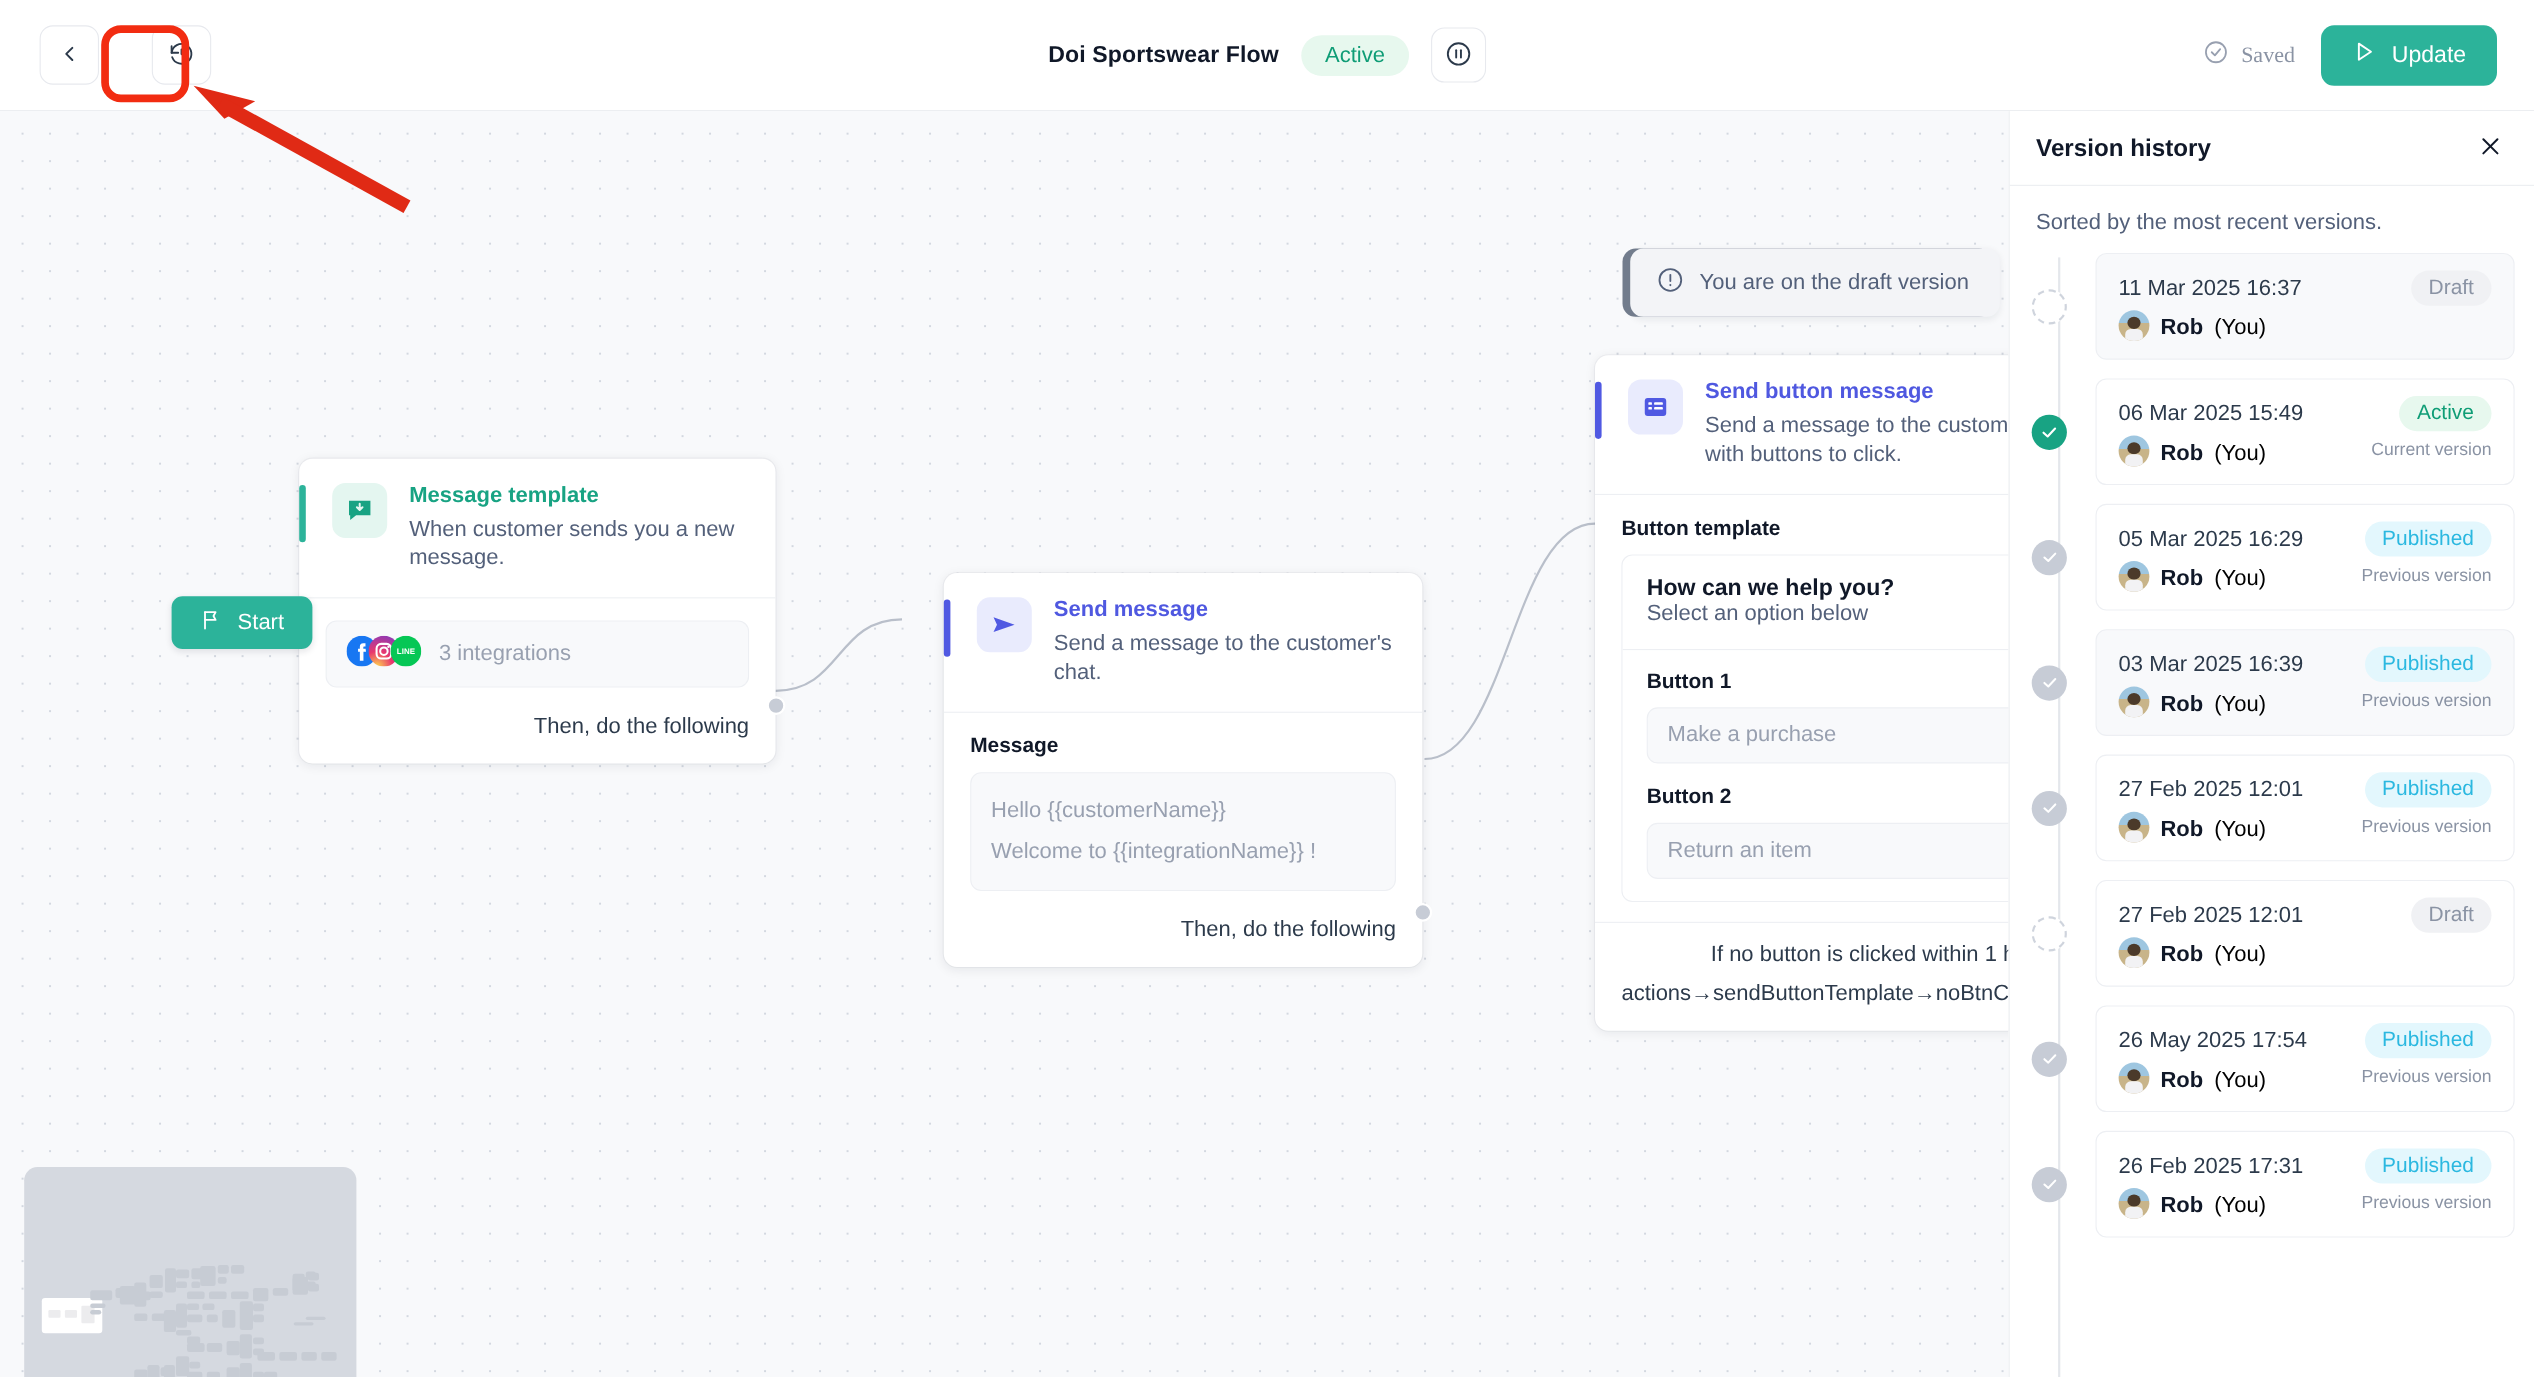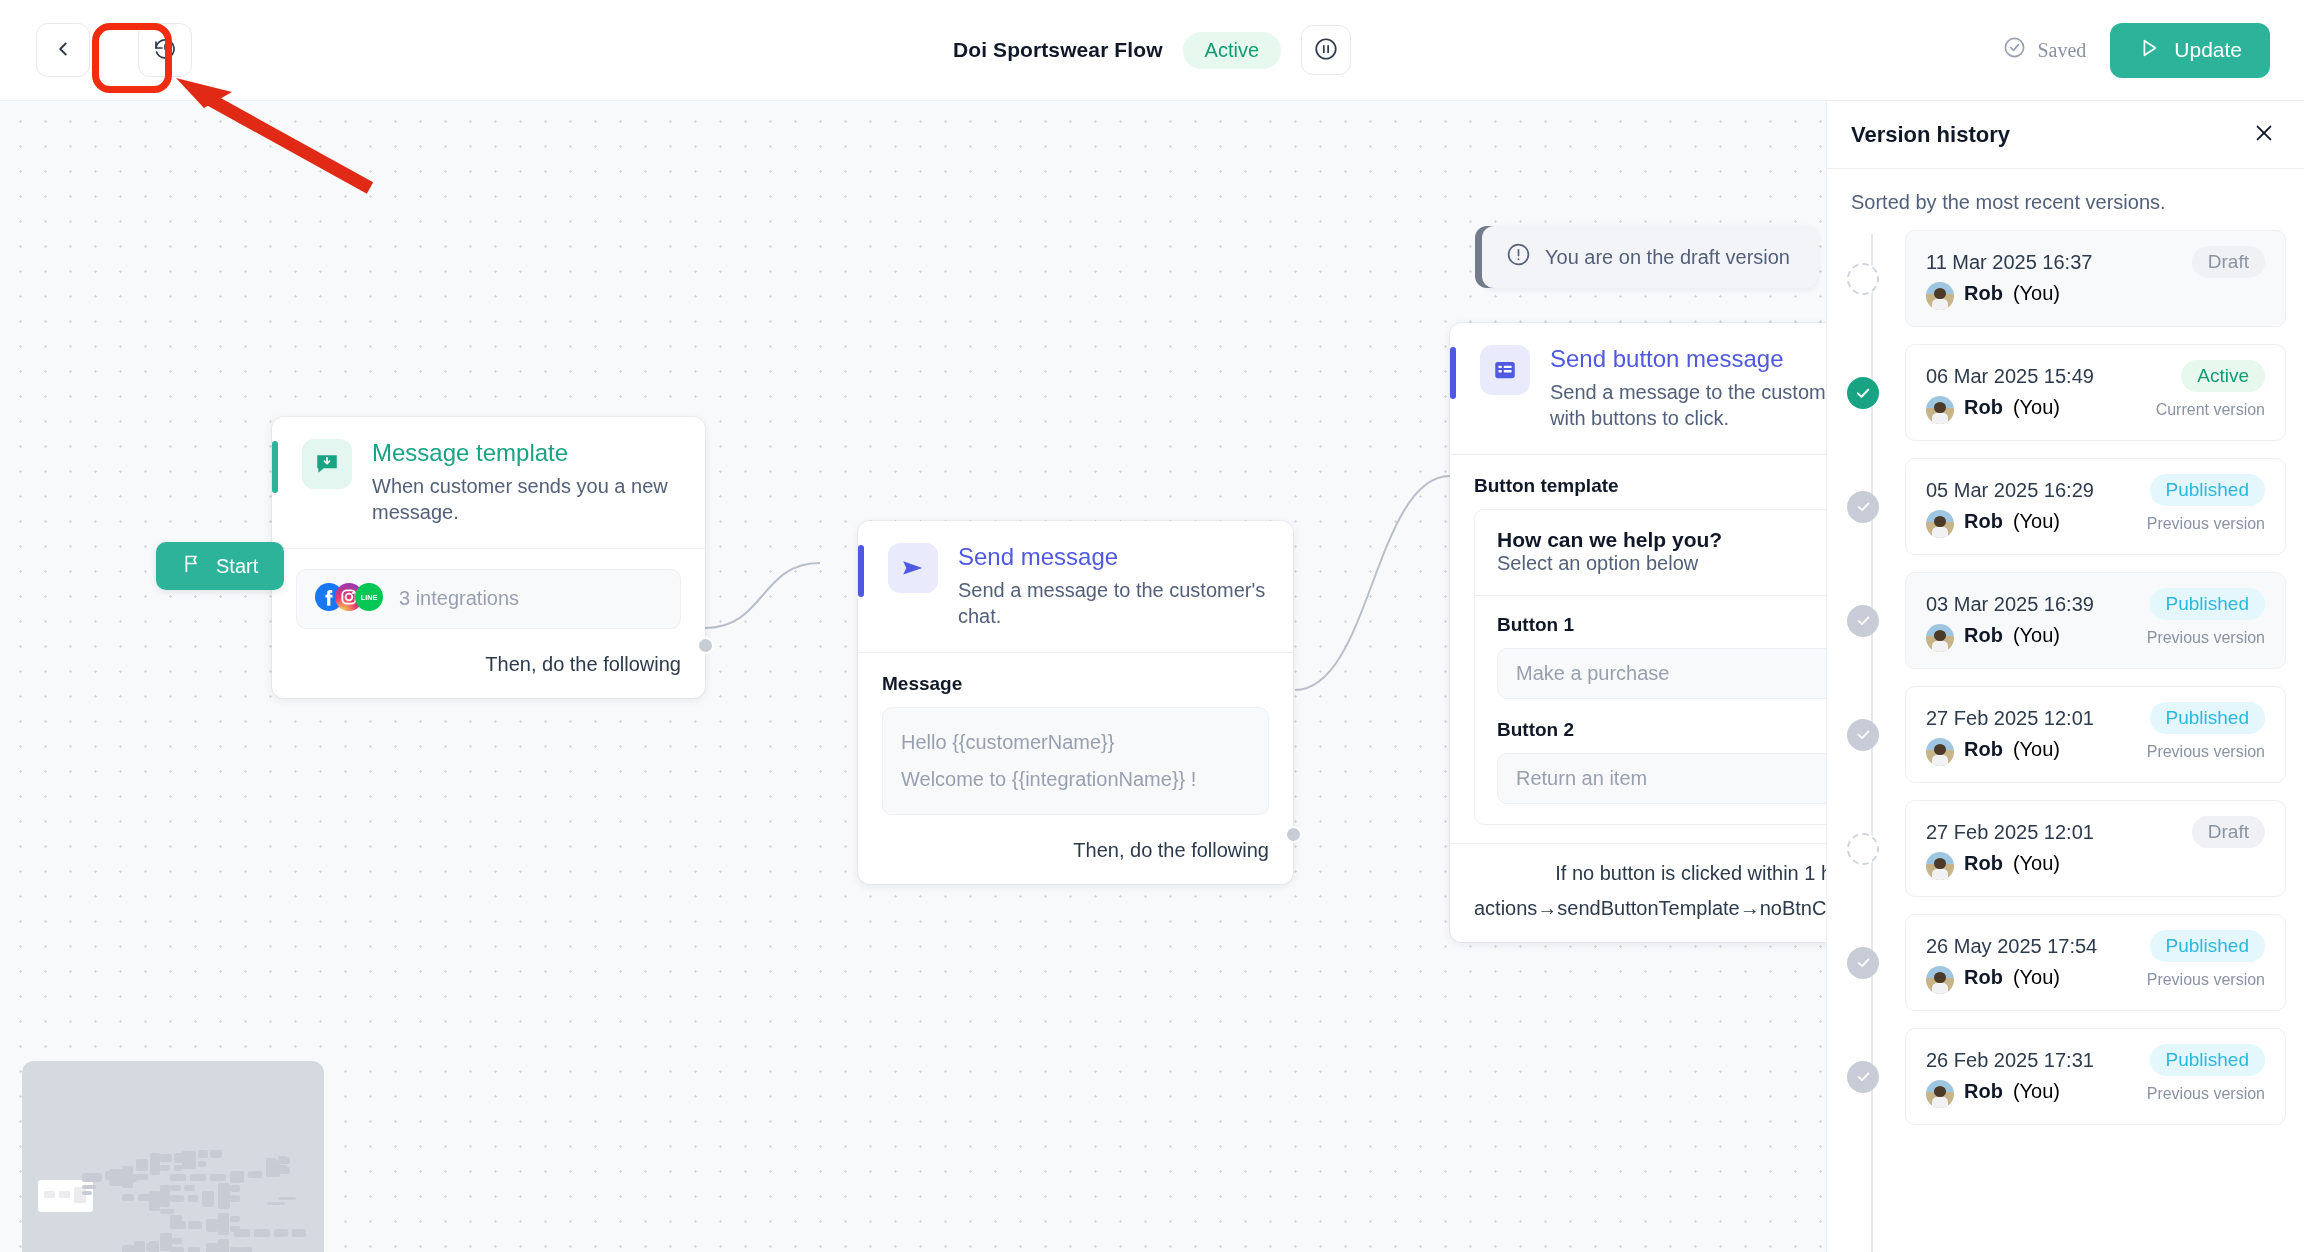--- a/index.html
+++ b/index.html
@@ -74,21 +74,21 @@
     z-index: 4;
   }
   .node .accent {
     position: absolute; left: 0; top: 24px; width: 6px; height: 52px; border-radius: 3px;
   }
   .node-head { display: flex; gap: 20px; padding: 22px 24px 22px 30px; }
   .node-ico {
     width: 50px; height: 50px; border-radius: 12px; flex: 0 0 50px;
     display: flex; align-items: center; justify-content: center;
   }
-  .node-title { font-size: 24px; font-weight: normal; margin-bottom: 6px; }
+  .node-title { font-size: 20px; font-weight: bold; margin-bottom: 6px; }
   .node-desc { font-size: 20px; color: #53607a; line-height: 1.32; }
   .node-div { height: 1px; background: #edeff3; }
   .node-body { padding: 20px 24px 10px 24px; }
   .field-label { font-size: 19px; font-weight: bold; color: #101828; margin-bottom: 12px; }
   .readonly-box {
     background: #f8f9fb; border: 1px solid #edeff3; border-radius: 10px;
     padding: 16px 18px; color: #98a0b0; font-size: 20px; line-height: 1.85;
   }
   .node-foot {
     display: flex; justify-content: flex-end; align-items: center;
@@ -174,21 +174,21 @@
     padding: 15px 20px 16px 20px; background: #fff;
   }
   .vh-card.shaded { background: #f8f9fb; }
   .vh-row1 { display:flex; align-items:center; justify-content:space-between; margin-bottom: 4px;}
   .vh-date { font-size: 20px; color: #2c3a4b; }
   .vh-chip { font-size: 19px; border-radius: 999px; padding: 5px 16px; font-weight: 500; }
   .chip-draft { background:#f0f1f4; color:#8a93a4; }
   .chip-active { background:#e7f8ee; color:#0f9d76; }
   .chip-published { background:#e3f7fd; color:#2bb8e0; }
   .vh-row2 { display:flex; align-items:center; justify-content:space-between; }
-  .vh-who { display:flex; align-items:flex-start; gap:10px; }
+  .vh-who { display:flex; align-items:flex-end; gap:10px; }
   .avatar {
     width: 28px; height: 28px; border-radius: 50%; overflow:hidden; position:relative;
     background: linear-gradient(#9ec6e0 0 42%, #c8b489 42% 100%);
     flex: 0 0 28px;
   }
   .avatar .hd { position:absolute; left:8px; top:6px; width:12px; height:11px; border-radius:50%; background:#4b3a2a;}
   .avatar .bd { position:absolute; left:6px; top:17px; width:16px; height:12px; border-radius:5px 5px 0 0; background:#f2f2f4;}
   .vh-name { font-size: 20px; font-weight: bold; color: #101828; }
   .vh-you { font-size: 20px; color: #000000; }
   .vh-note { font-size: 16px; color: #8a93a4; }

